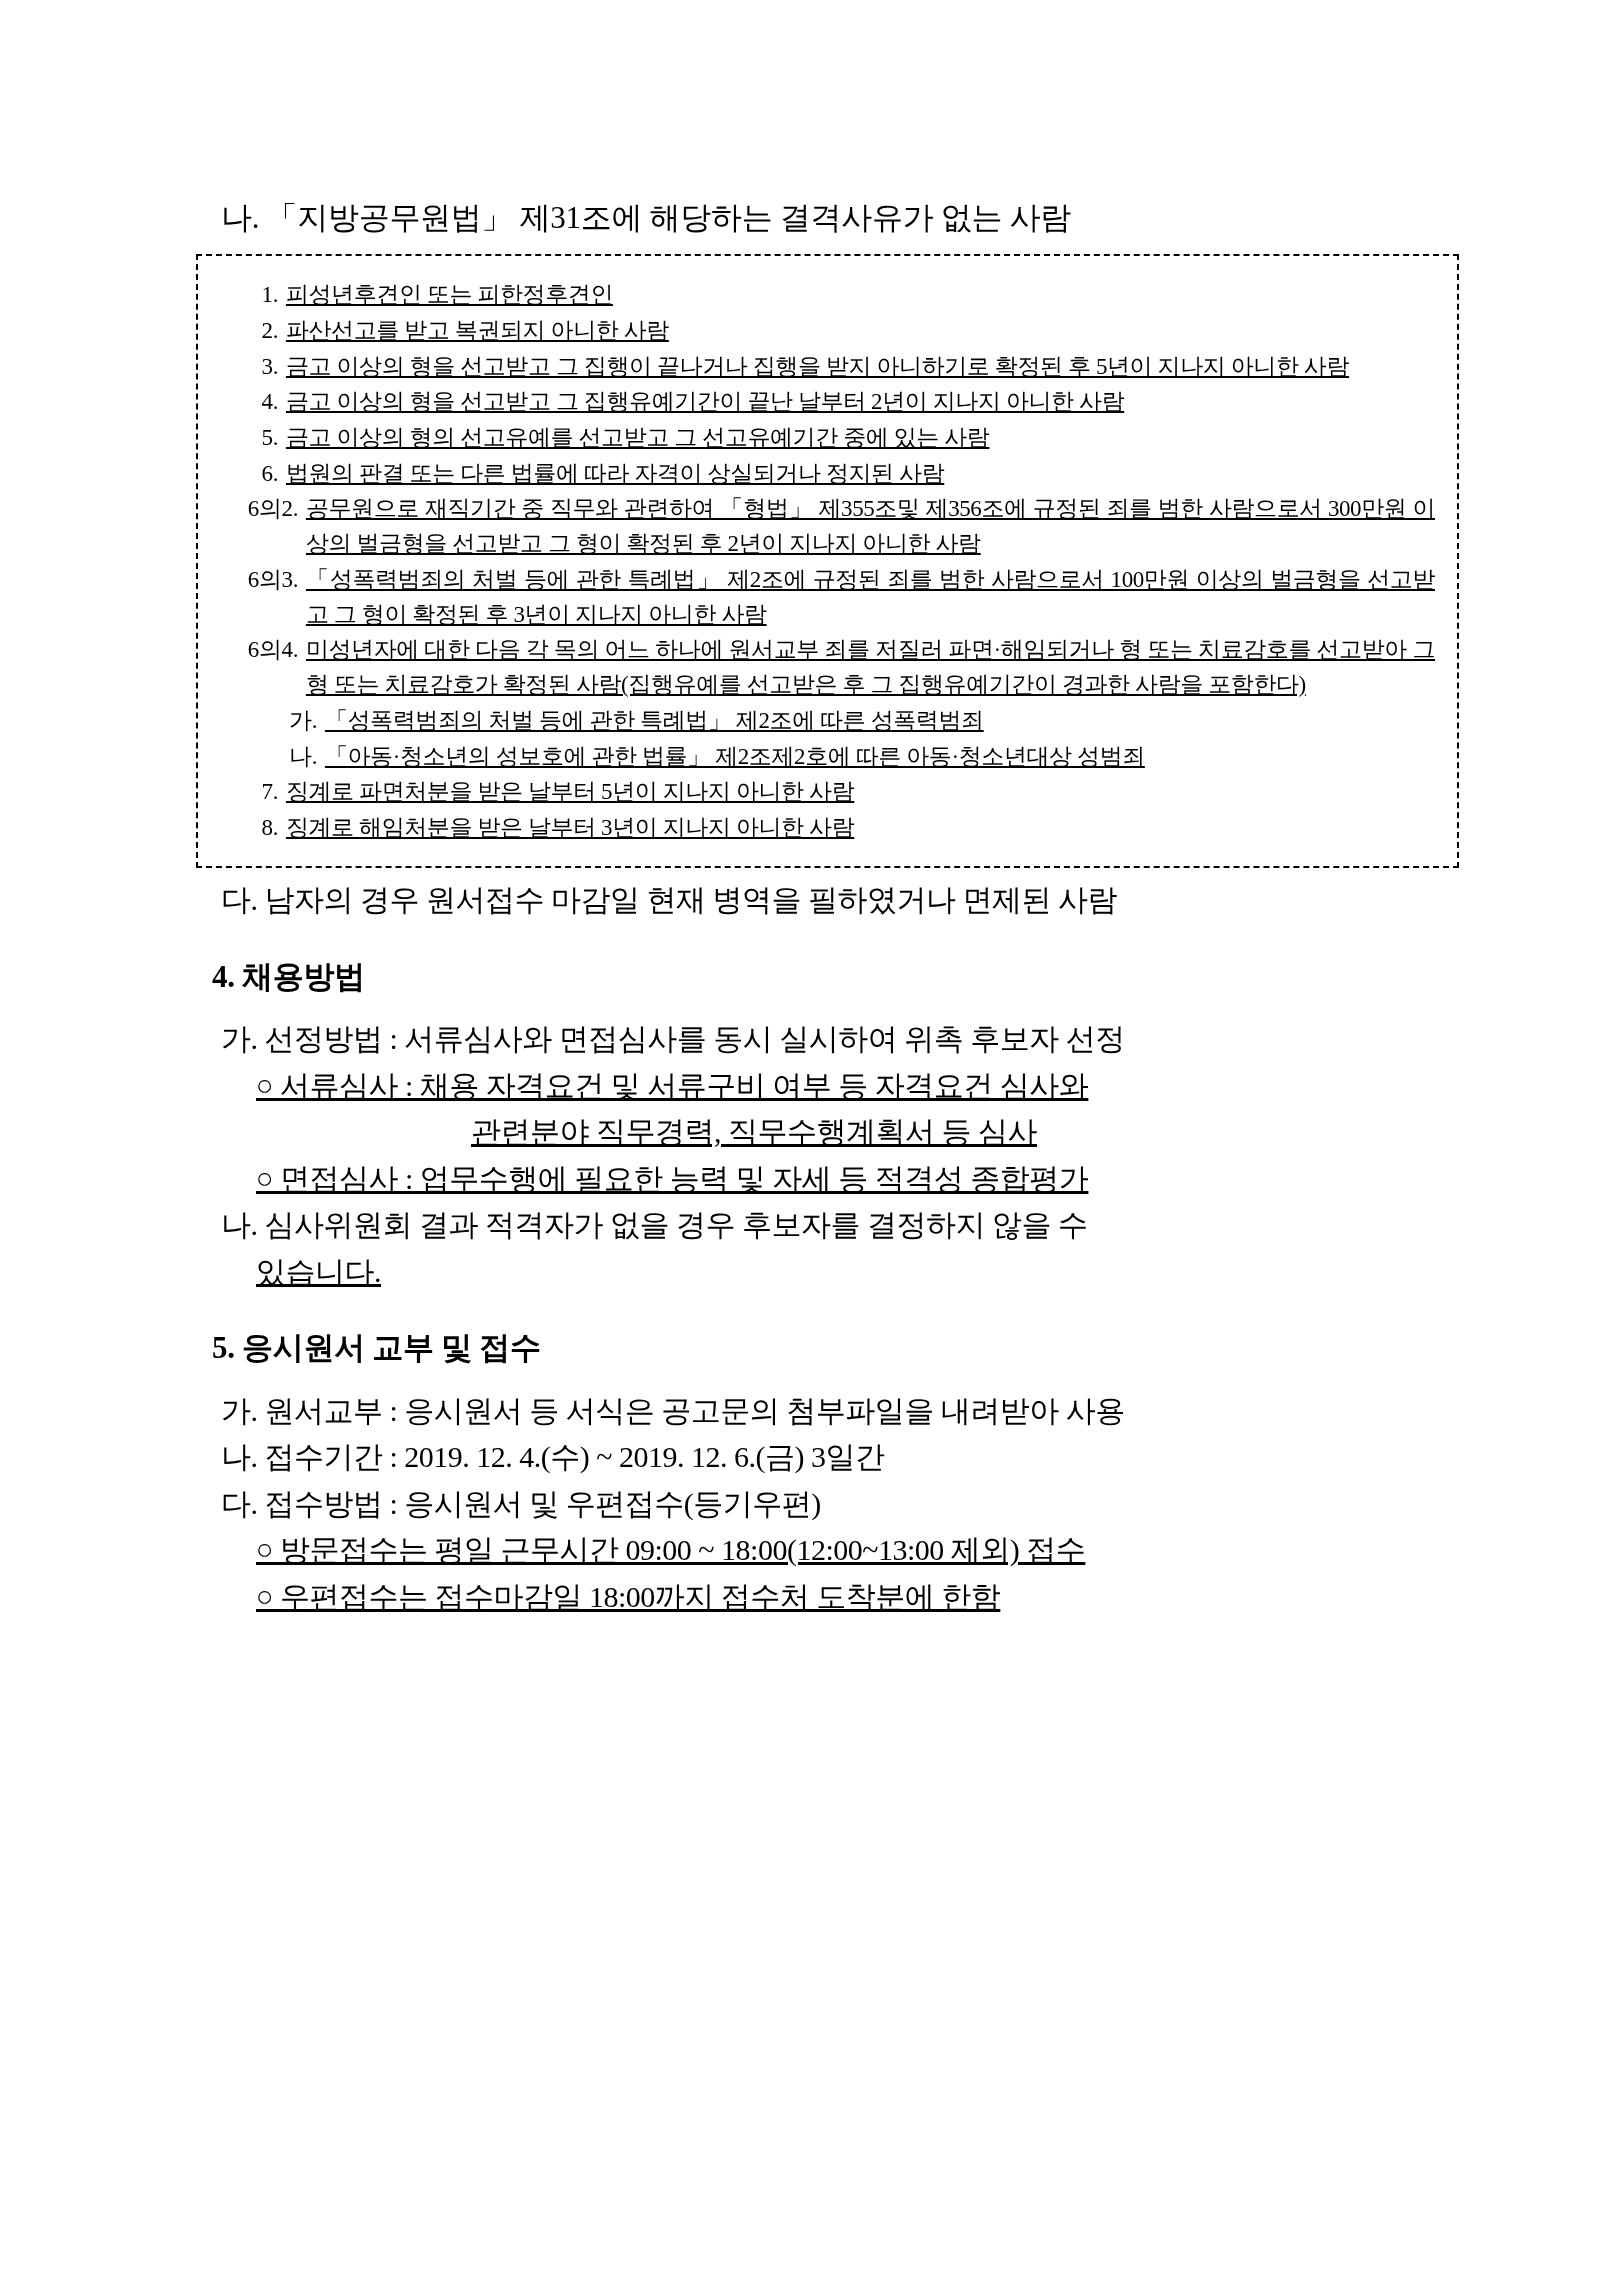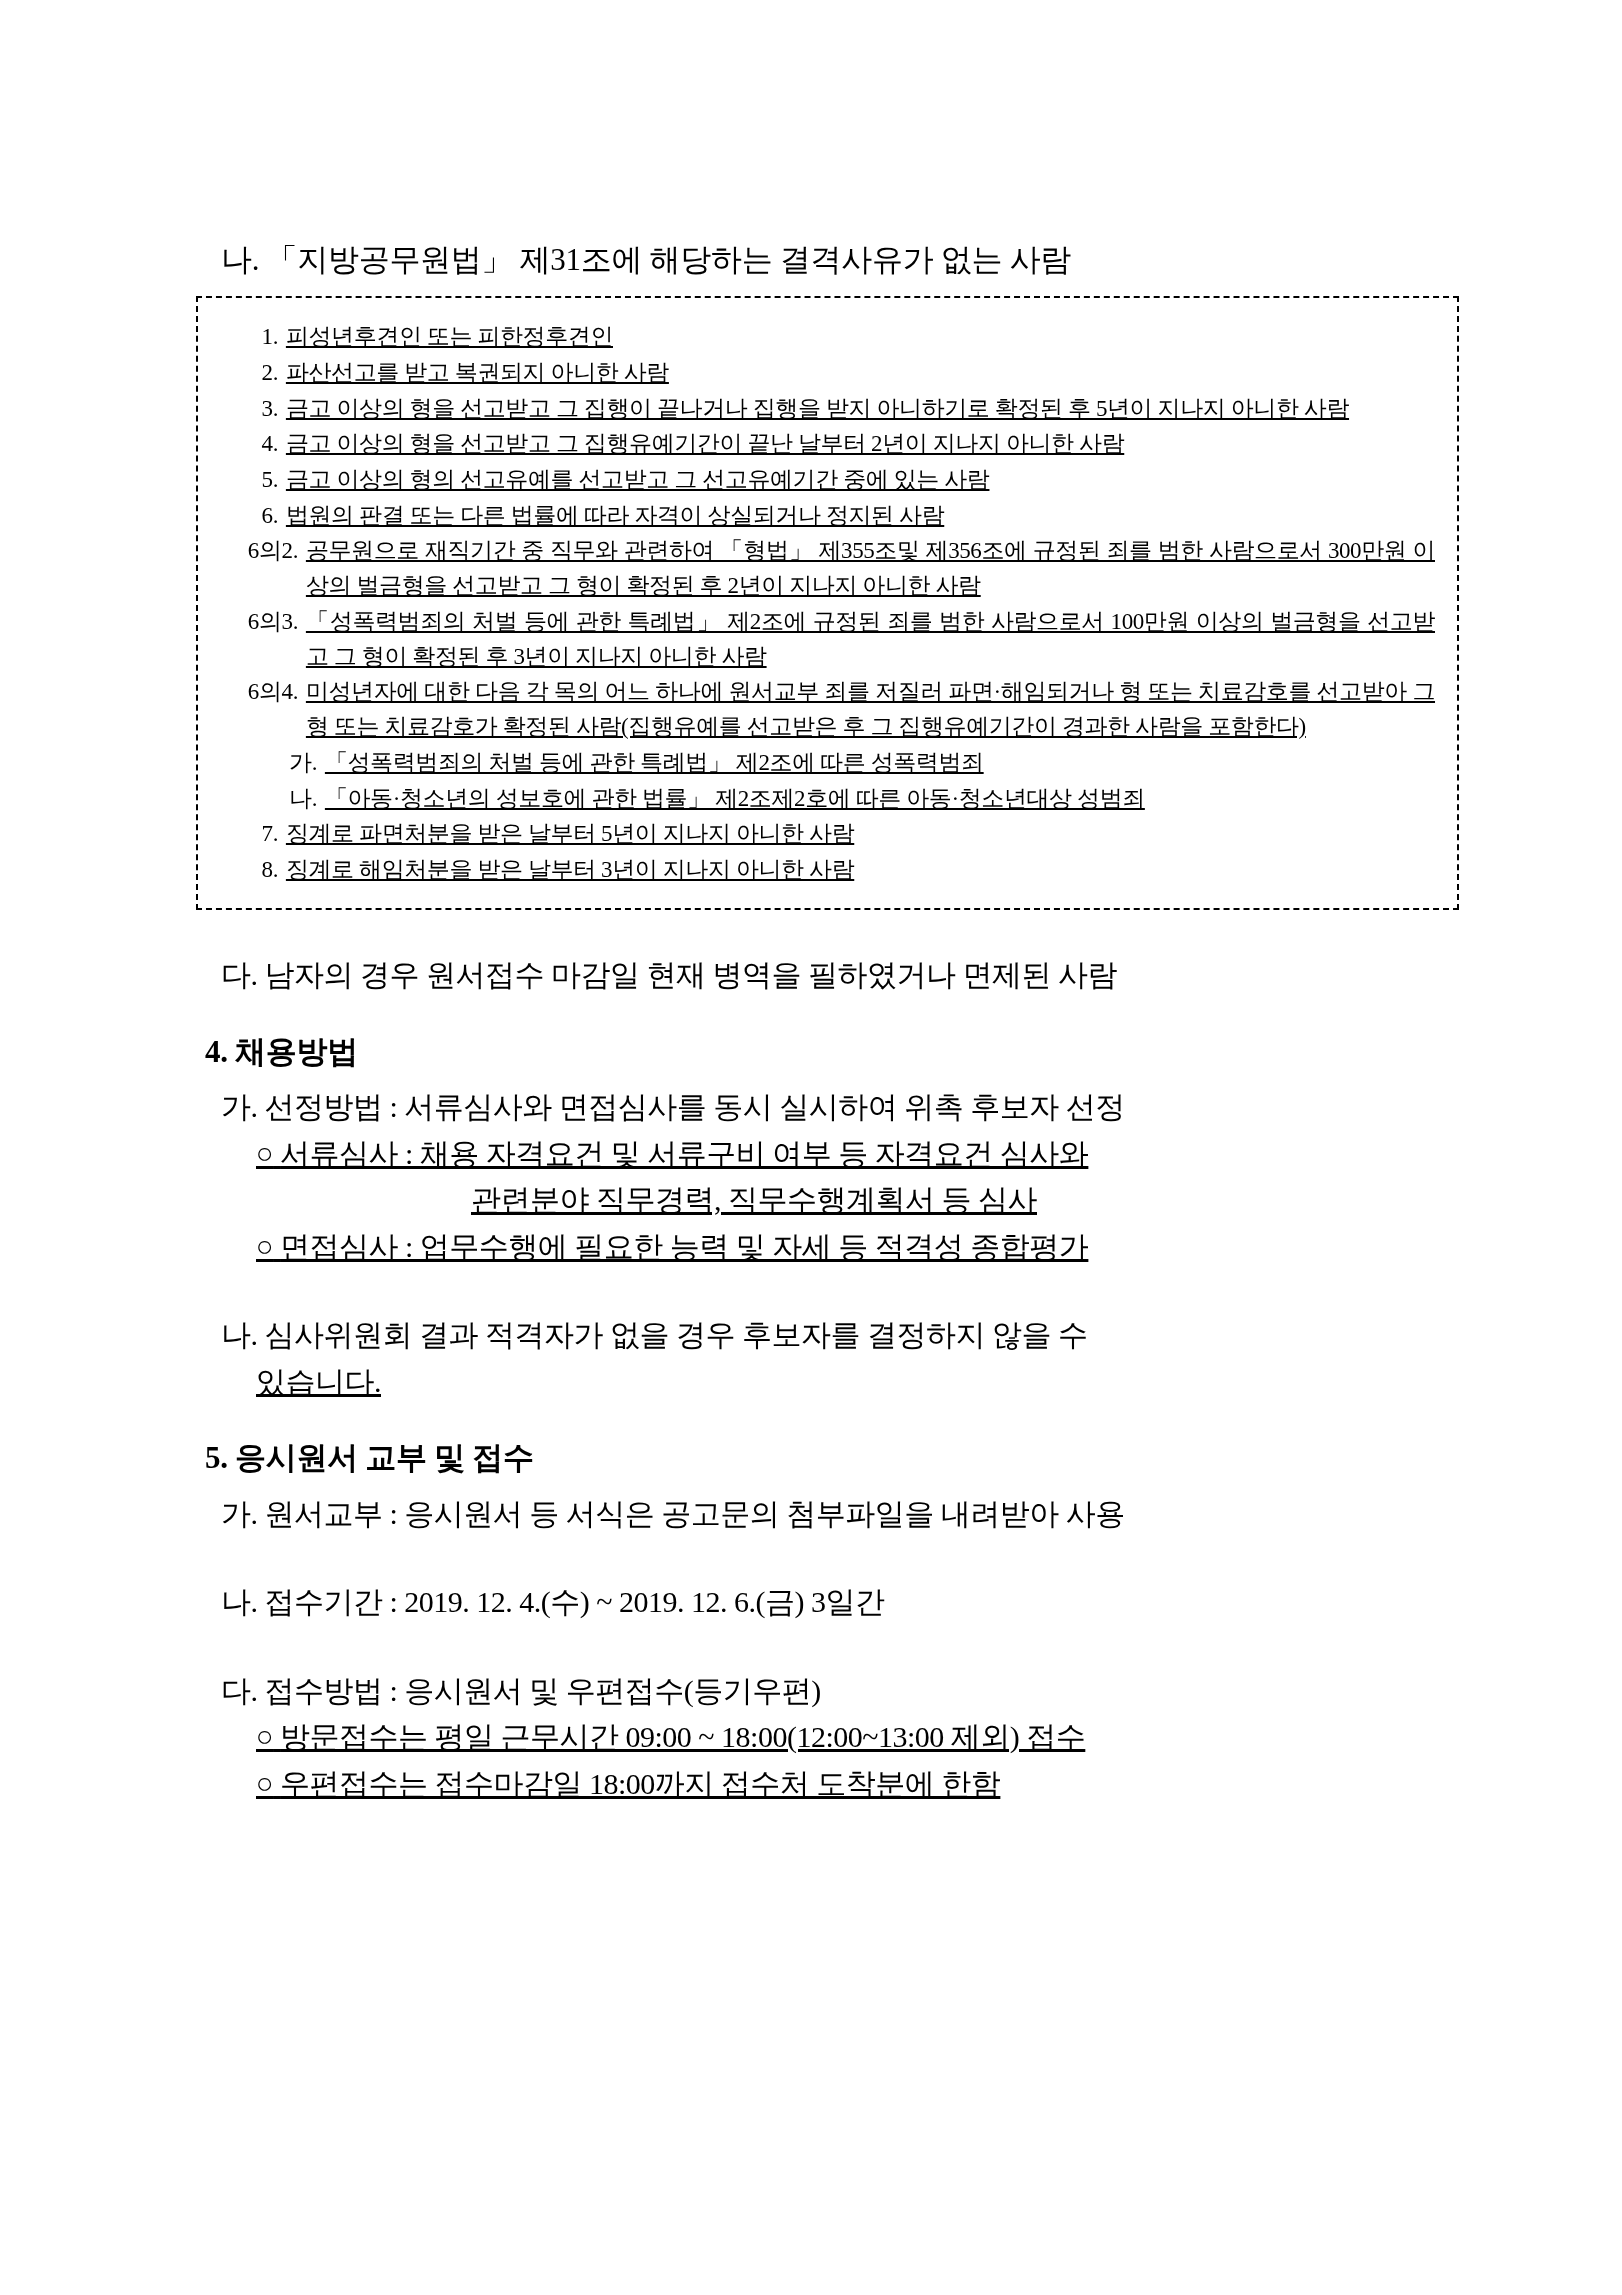--- a/index.html
+++ b/index.html
@@ -27,32 +27,32 @@
     line-height: 1.42;
     letter-spacing: -0.3px;
     margin: 0 0 14.4px 0;
     font-weight: 400;
   }
 
   .section-title {
     font-size: 31px;
     font-weight: bold;
     line-height: 1.5;
-    margin: 9px;
+    margin: 16px;
     letter-spacing: -0.3px;
   }
 
   .para {
     font-size: 30px;
     line-height: 1.55;
     letter-spacing: -0.5px;
     margin: 0;
   }
 
-  .indent-1 { padding-left: 25px; margin-top: 42px; }
+  .indent-1 { padding-left: 25px; }
   .indent-2 { padding-left: 60px; text-decoration: underline; }
 
   
   .dashed-box {
     border: 2px dashed #000000;
     box-sizing: border-box;
     margin: 3.9px 0 9.2px 0;
     padding: 22px 22px 19.6px 29px;
   }
   .dash-item {

